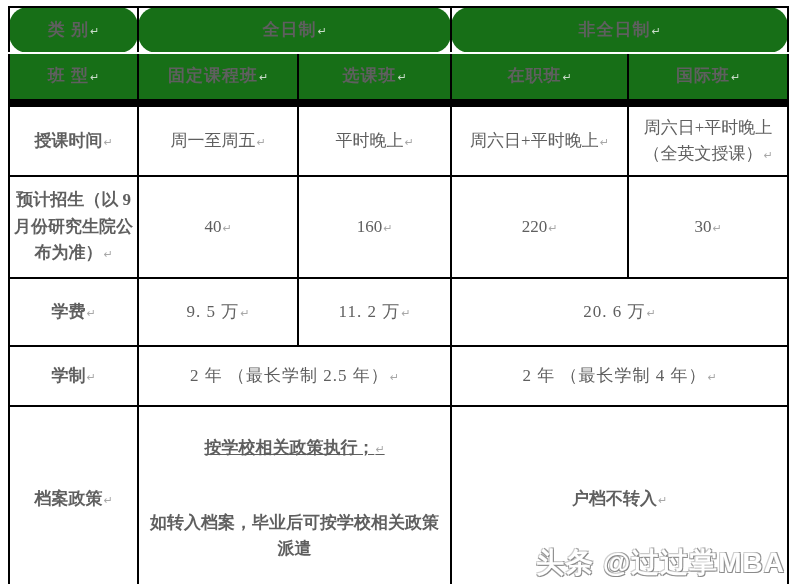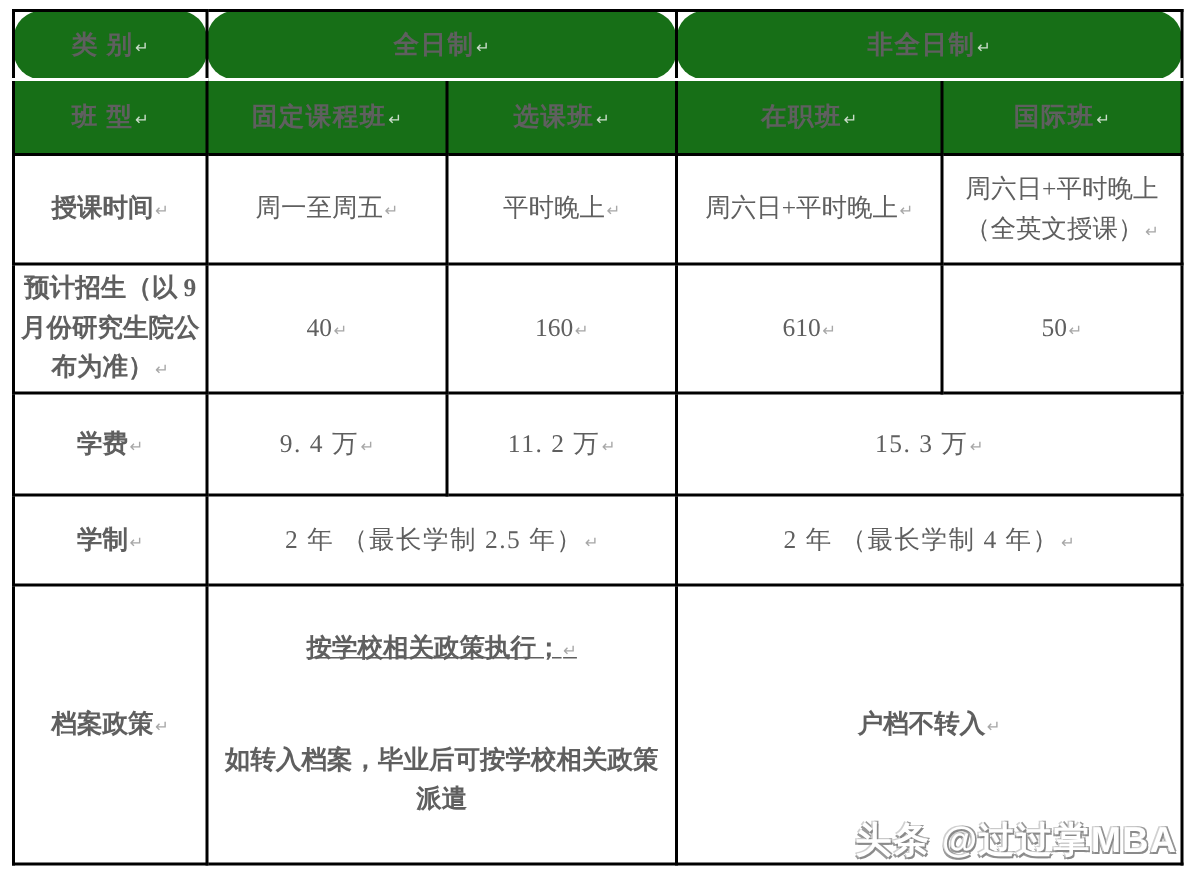--- a/index.html
+++ b/index.html
@@ -23,55 +23,55 @@
     border: 2px solid #000000;
     text-align: center;
     vertical-align: middle;
     padding: 2px 4px;
     font-size: 17px;
     color: #5f5f5f;
     white-space: pre-line;
     line-height: 1.55;
   }
   tr.hrow1 td { border-bottom: 2px solid #ffffff; border-radius: 19px; }
-  tr.hrow2 td { border-top: 2px solid #ffffff; border-bottom: 2px solid #000000; margin-left: 36px; }
+  tr.hrow2 td { border-top: 2px solid #ffffff; border-bottom: 8px solid #000000; margin-left: 36px; }
   td.green {
     background: #176f17;
     color: #f5f5f5;
     font-weight: bold;
     font-size: 19px;
     letter-spacing: 1px;
   }
   td.label { font-weight: bold; color: #5a5a5a; }
   td.big { font-size: 20px; letter-spacing: 1px; }
   td.boldcell { font-weight: bold; color: #555555; }
   tr.r1 { height: 46px; }
   tr.r2 { height: 50px; }
   tr.r3 { height: 73px; }
   tr.r4 { height: 52px; }
-  tr.r5 { height: 86px; margin-top: 20px; }
+  tr.r5 { height: 102px; margin-top: 20px; }
   tr.r6 { height: 68px; }
   tr.r7 { height: 60px; margin-left: 39px; }
   tr.r8 { height: 123px; }
   .rm {
     font-size: 11px;
     color: #a8a8a8;
     font-weight: normal;
     letter-spacing: 0;
     margin-left: 1px;
     white-space: normal;
   }
   td.green .rm { color: #c9dcc9; }
   .para1 { margin: 0 0 4px 0; text-decoration: underline; }
   .para2 { margin: 18px 0 0 0; }
   .watermark {
     position: absolute;
     right: 10px;
     top: 544px;
-    font-size: 24px;
+    font-size: 28px;
     font-weight: bold;
     font-family: "Liberation Sans", sans-serif;
     color: #ffffff;
     text-shadow: 1px 1px 0 #8a8a8a, -1px -1px 0 #d0d0d0, 1px -1px 0 #9a9a9a, -1px 1px 0 #9a9a9a;
     letter-spacing: 1px;
     white-space: nowrap;
   }
 </style>
 </head>
 <body>
@@ -103,28 +103,28 @@
         <td><span>周一至周五</span><span class="rm">↵</span></td>
         <td><span>平时晚上</span><span class="rm">↵</span></td>
         <td><span>周六日+平时晚上</span><span class="rm">↵</span></td>
         <td><span>周六日+平时晚上
 （全英文授课）</span><span class="rm">↵</span></td>
       </tr>
       <tr class="r5">
         <td class="label" style="padding:2px 1px;"><span>预计招生（以 9 月份研究生院公布为准）</span><span class="rm">↵</span></td>
         <td><span>40</span><span class="rm">↵</span></td>
         <td><span>160</span><span class="rm">↵</span></td>
-        <td><span>610</span><span class="rm">↵</span></td>
-        <td><span>50</span><span class="rm">↵</span></td>
+        <td><span>220</span><span class="rm">↵</span></td>
+        <td><span>30</span><span class="rm">↵</span></td>
       </tr>
       <tr class="r6">
         <td class="label"><span>学费</span><span class="rm">↵</span></td>
-        <td class="big"><span>9. 4 万</span><span class="rm">↵</span></td>
+        <td class="big"><span>9. 5 万</span><span class="rm">↵</span></td>
         <td class="big"><span>11. 2 万</span><span class="rm">↵</span></td>
-        <td class="big" colspan="2"><span>15. 3 万</span><span class="rm">↵</span></td>
+        <td class="big" colspan="2"><span>20. 6 万</span><span class="rm">↵</span></td>
       </tr>
       <tr class="r7">
         <td class="label"><span>学制</span><span class="rm">↵</span></td>
         <td class="big" colspan="2"><span>2 年 （最长学制 2.5 年）</span><span class="rm">↵</span></td>
         <td class="big" colspan="2"><span>2 年 （最长学制 4 年）</span><span class="rm">↵</span></td>
       </tr>
       <tr class="r8">
         <td class="label"><span>档案政策</span><span class="rm">↵</span></td>
         <td class="boldcell" colspan="2">
           <div class="para1"><span>按学校相关政策执行；</span><span class="rm">↵</span></div>

